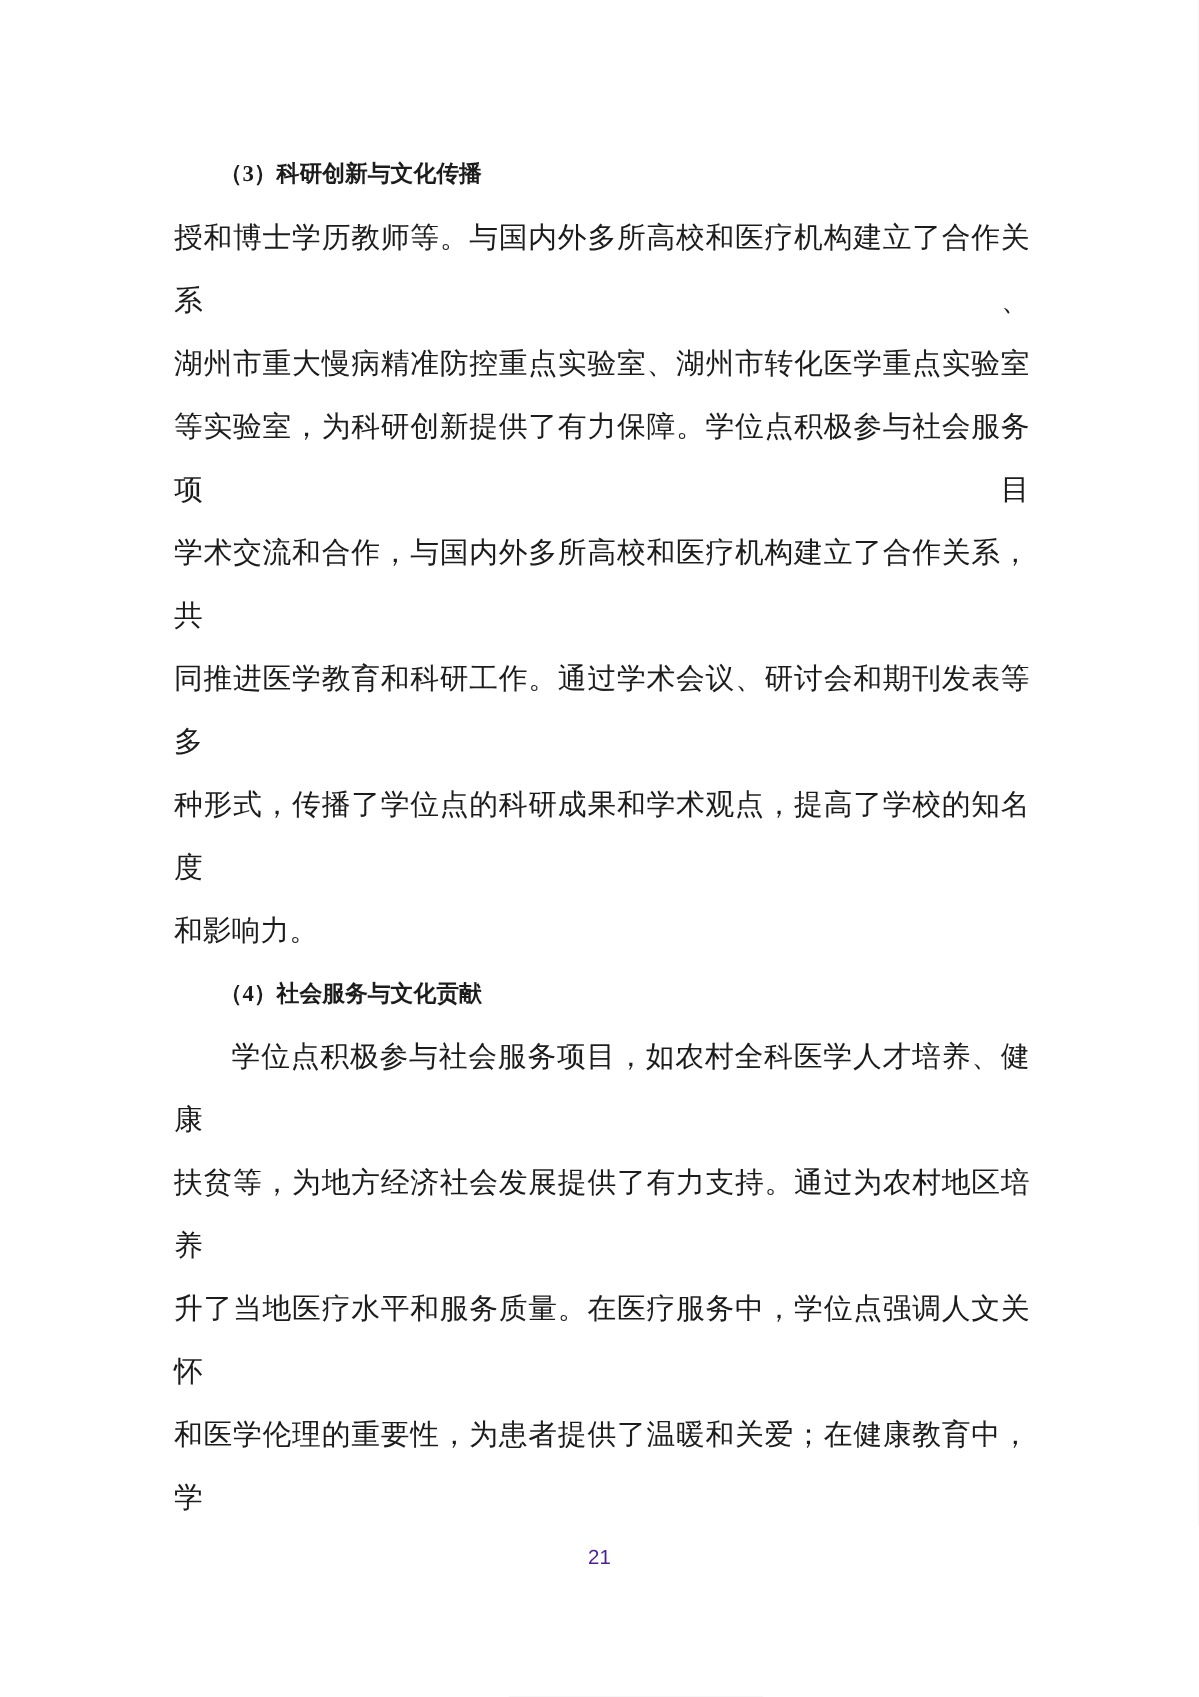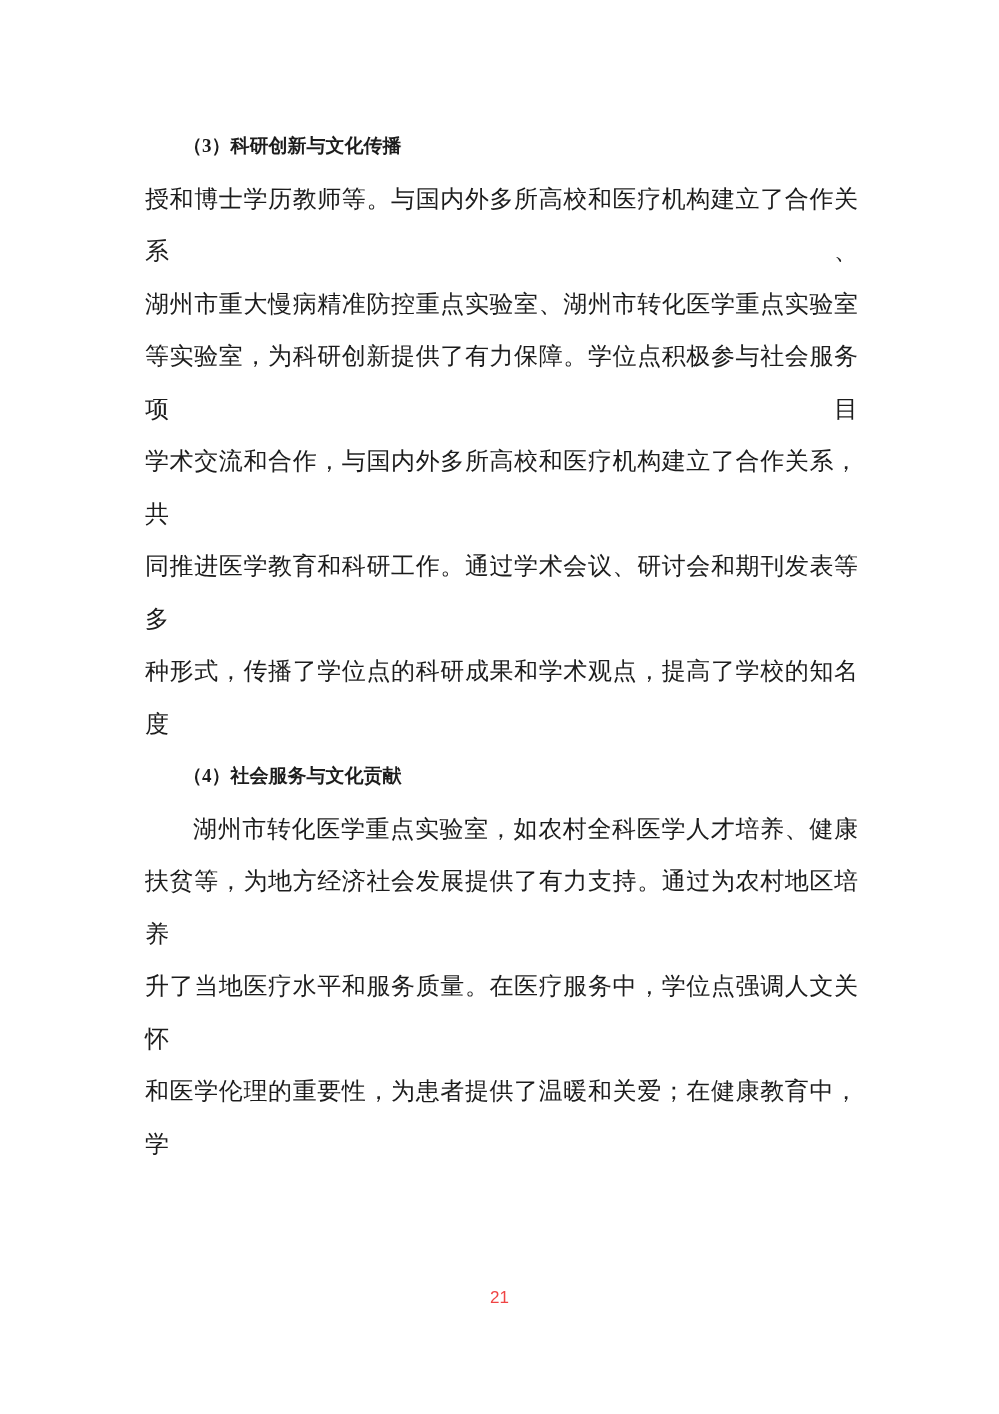--- a/index.html
+++ b/index.html
@@ -35,44 +35,45 @@
   .para .line.first { text-indent: 2em; }
   .para .line.last  { text-align-last: left; }
   .page-number {
     position: absolute;
     top: 1288px;
     left: 0;
     width: 100%;
     text-align: center;
     font-family: "Liberation Sans", "DejaVu Sans", sans-serif;
     font-size: 17px;
-    color: #ef4444;
+    color: #4c1d95;
   }
 </style>
 </head>
 <body>
 
 <div class="page">
   <div class="content">
 
     <div class="section-heading">（3）科研创新与文化传播</div>
 
     <div class="para">
         <div class="line">授和博士学历教师等。与国内外多所高校和医疗机构建立了合作关系、</div>
         <div class="line">湖州市重大慢病精准防控重点实验室、湖州市转化医学重点实验室</div>
         <div class="line">等实验室，为科研创新提供了有力保障。学位点积极参与社会服务项目</div>
         <div class="line">学术交流和合作，与国内外多所高校和医疗机构建立了合作关系，共</div>
         <div class="line">同推进医学教育和科研工作。通过学术会议、研讨会和期刊发表等多</div>
         <div class="line">种形式，传播了学位点的科研成果和学术观点，提高了学校的知名度</div>
+        <div class="line last">和影响力。</div>
       </div>
 
     <div class="section-heading">（4）社会服务与文化贡献</div>
 
     <div class="para">
-        <div class="line first">湖州市转化医学重点实验室，如农村全科医学人才培养、健康</div>
+        <div class="line first">学位点积极参与社会服务项目，如农村全科医学人才培养、健康</div>
         <div class="line">扶贫等，为地方经济社会发展提供了有力支持。通过为农村地区培养</div>
         <div class="line">升了当地医疗水平和服务质量。在医疗服务中，学位点强调人文关怀</div>
         <div class="line">和医学伦理的重要性，为患者提供了温暖和关爱；在健康教育中，学</div>
       </div>
 
   </div>
 
   <div class="page-number">21</div>
 </div>
 

